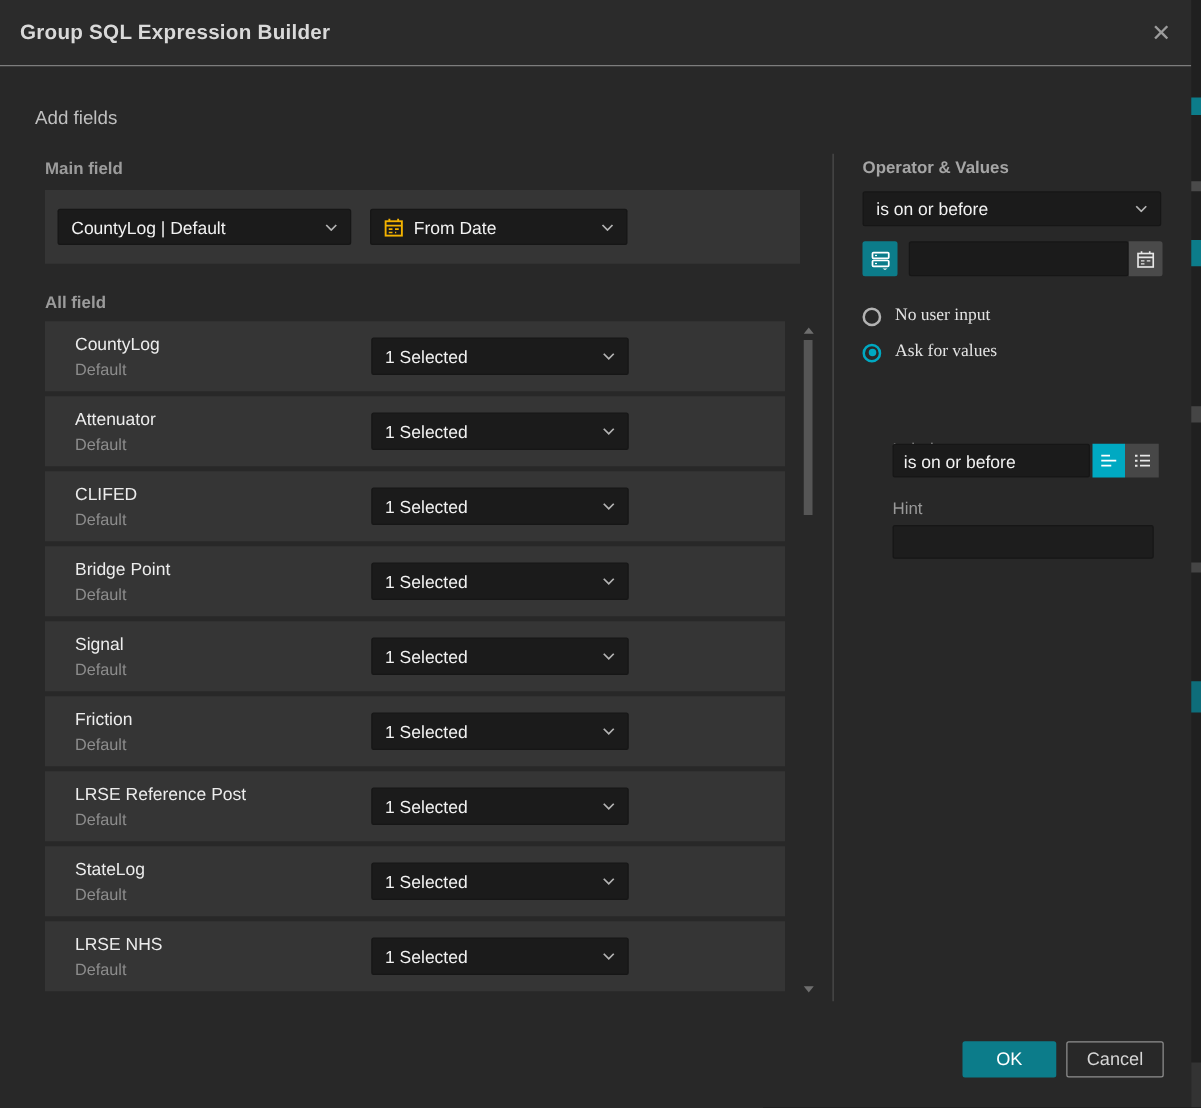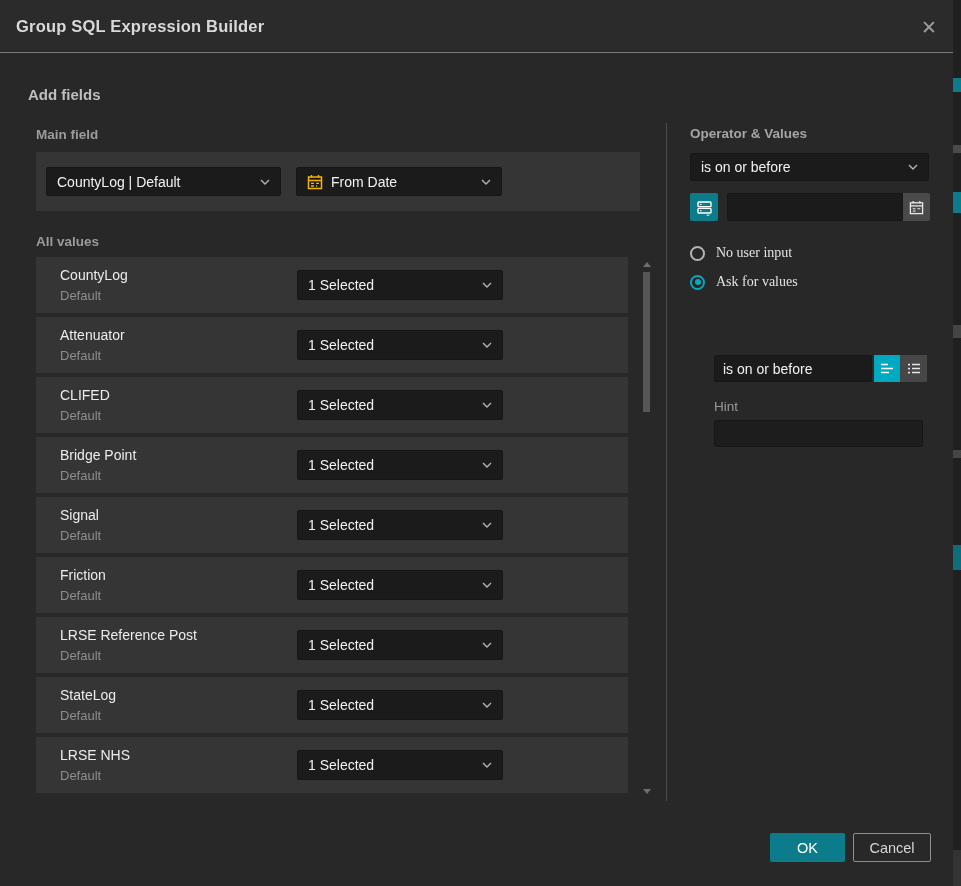--- a/index.html
+++ b/index.html
@@ -21,21 +21,21 @@
     position:absolute; left:16px; top:0; line-height:52px;
     font-size:16.5px; font-weight:600; color:#d9d9d9; letter-spacing:.2px;
   }
   .close-btn {
     position:absolute; right:10px; top:13px; width:28px; height:28px;
     display:flex; align-items:center; justify-content:center;
     color:#9c9c9c; font-size:19px; cursor:pointer; background:none; border:none;
   }
 
   
-  .h-add-fields { position:absolute; left:28px; top:86px; font-size:15px; font-weight:700; color:#bfbfbf; }
+  .h-add-fields { position:absolute; left:28px; top:86px; font-size:15px; font-weight:400; color:#bfbfbf; }
   .h-main-field { position:absolute; left:36px; top:127px; font-size:13.5px; font-weight:700; color:#9b9b9b; }
   .h-all-fields { position:absolute; left:36px; top:234px; font-size:13.5px; font-weight:700; color:#9b9b9b; }
 
   
   .sel {
     background:#1b1b1b; border:1px solid #161616; border-radius:2px;
     display:flex; align-items:center; gap:8px;
     padding:0 10px; color:#f2f2f2; font-size:14px; cursor:pointer;
   }
   .sel .grow { flex:1; white-space:nowrap; overflow:hidden; }
@@ -160,21 +160,21 @@
     <div class="sel mf-sel-layer">
       <span class="grow">CountyLog | Default</span>
 
   <svg class="chev" viewBox="0 0 10 6">
           <polyline points="1,1 5,5 9,1" fill="none" stroke="#cfcfcf" stroke-width="1.4"></polyline>
         </svg>
 
     </div>
   </div>
 
-  <div class="h-all-fields">All values</div>
+  <div class="h-all-fields">All field</div>
 
   <div class="fields-list">
   <div class="field-row">
     <div class="field-name">CountyLog</div>
     <div class="field-sub">Default</div>
     <div class="sel field-sel">
       <span class="grow">1 Selected</span>
 
   <svg class="chev" viewBox="0 0 10 6">
             <polyline points="1,1 5,5 9,1" fill="none" stroke="#cfcfcf" stroke-width="1.4"></polyline>

